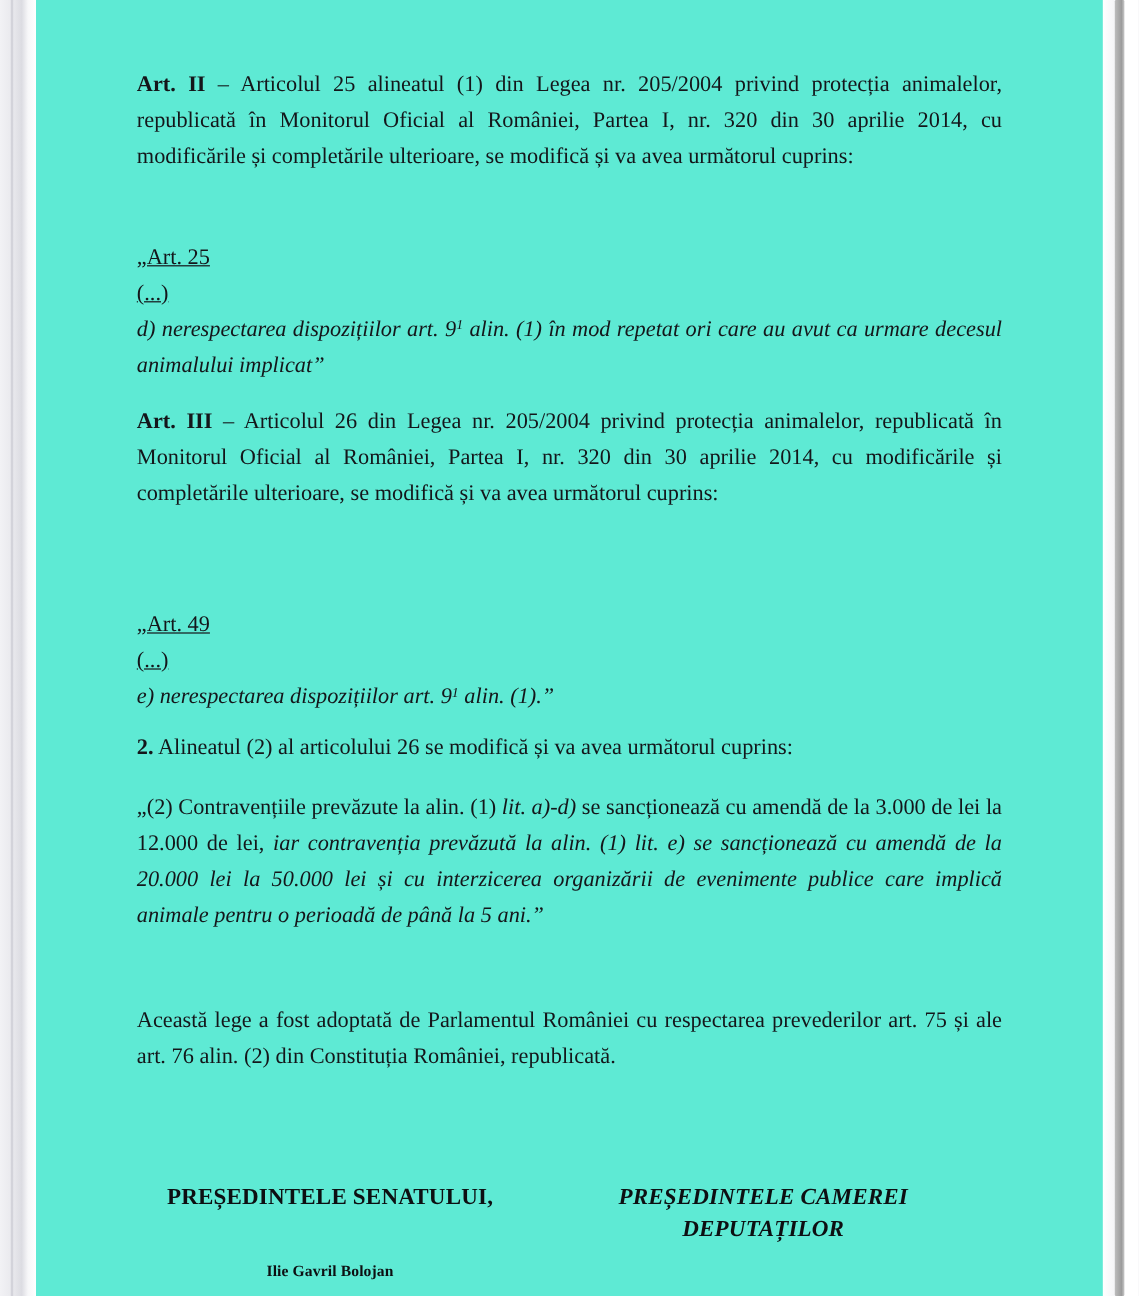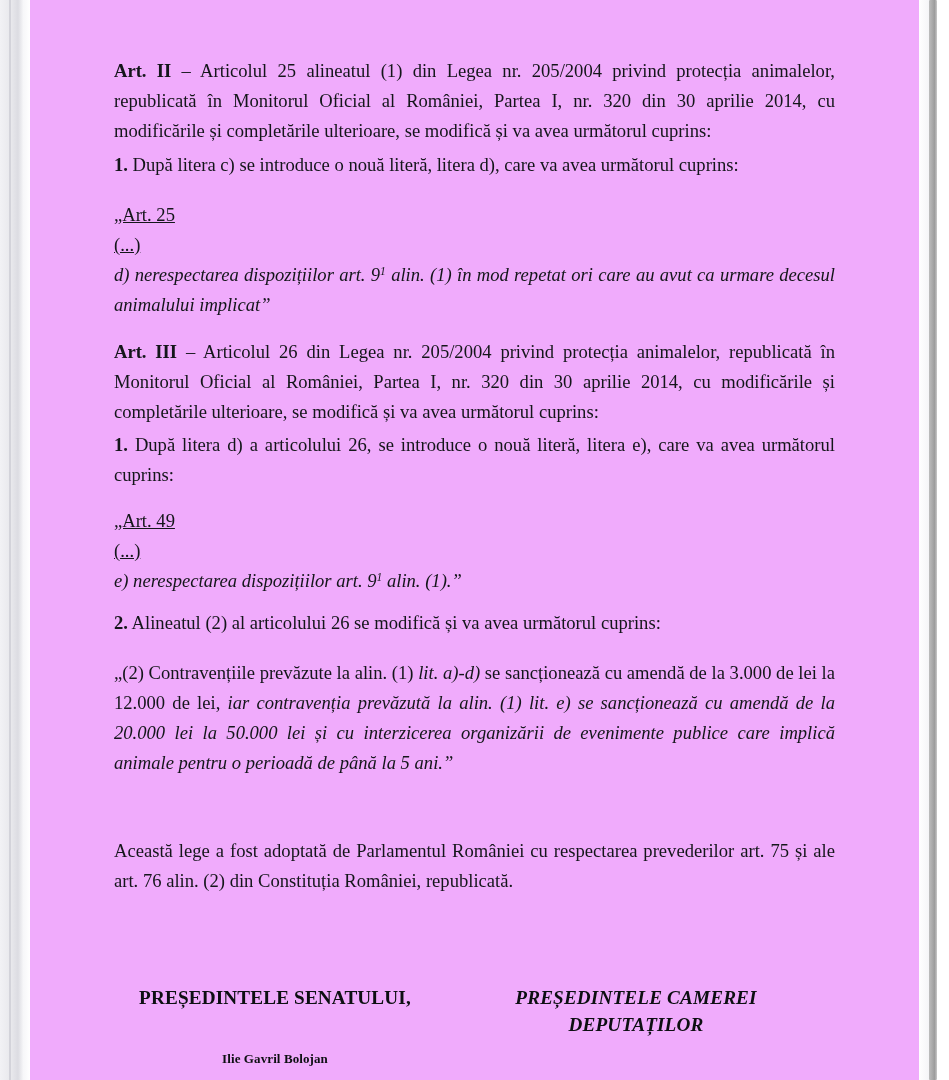--- a/index.html
+++ b/index.html
@@ -56,21 +56,21 @@
     border-radius: 1px;
   }
 
   
   .page {
     position: absolute;
     left: 30px;
     right: 30px;
     top: 0;
     bottom: 0;
-    background: #f0abfc;
+    background: #5eead4;
   }
   .page-body {
     position: absolute;
     left: 84px;       
     width: 721px;     
     top: 0;
     bottom: 0;
   }
 
   
@@ -173,37 +173,31 @@
     <div class="scrollbar-thumb"></div>
   </div>
 
   <div class="page">
     <div class="page-body">
 
       <p class="para block" id="b-art2">
         <span class="lead">Art. II</span><span> – </span><span>Articolul 25 alineatul (1) din Legea nr. 205/2004 privind protecția animalelor, republicată în Monitorul Oficial al României, Partea I, nr. 320 din 30 aprilie 2014, cu modificările și completările ulterioare, se modifică și va avea următorul cuprins:</span>
       </p>
 
-      <p class="para block" id="b-art2-p1">
-        <span class="lead">1.</span><span> După litera c) se introduce o nouă literă, litera d), care va avea următorul cuprins:</span>
-      </p>
 
       <div class="block" id="b-quote25">
         <p class="quote-line">„Art. 25</p>
         <p class="quote-line">(...)</p>
         <p class="para it"><span>d) nerespectarea dispozițiilor art. 9</span><sup class="sup-one">1</sup><span> alin. (1) în mod repetat ori care au avut ca urmare decesul animalului implicat”</span></p>
       </div>
 
       <p class="para block" id="b-art3">
         <span class="lead">Art. III</span><span> – </span><span>Articolul 26 din Legea nr. 205/2004 privind protecția animalelor, republicată în Monitorul Oficial al României, Partea I, nr. 320 din 30 aprilie 2014, cu modificările și completările ulterioare, se modifică și va avea următorul cuprins:</span>
       </p>
 
-      <p class="para block" id="b-art3-p1">
-        <span class="lead">1.</span><span> După litera d) a articolului 26, se introduce o nouă literă, litera e), care va avea următorul cuprins:</span>
-      </p>
 
       <div class="block" id="b-quote26">
         <p class="quote-line">„Art. 49</p>
         <p class="quote-line">(...)</p>
         <p class="para it left"><span>e) nerespectarea dispozițiilor art. 9</span><sup class="sup-one">1</sup><span> alin. (1).”</span></p>
       </div>
 
       <p class="para block" id="b-art3-p2">
         <span class="lead">2.</span><span> Alineatul (2) al articolului 26 se modifică și va avea următorul cuprins:</span>
       </p>

